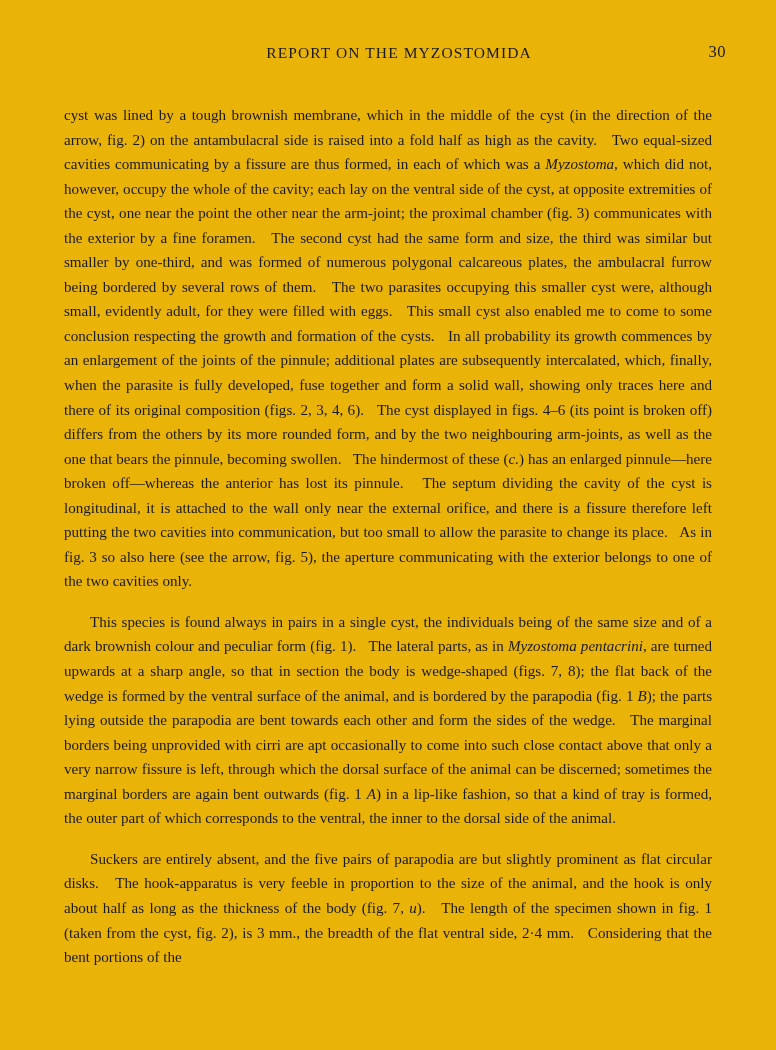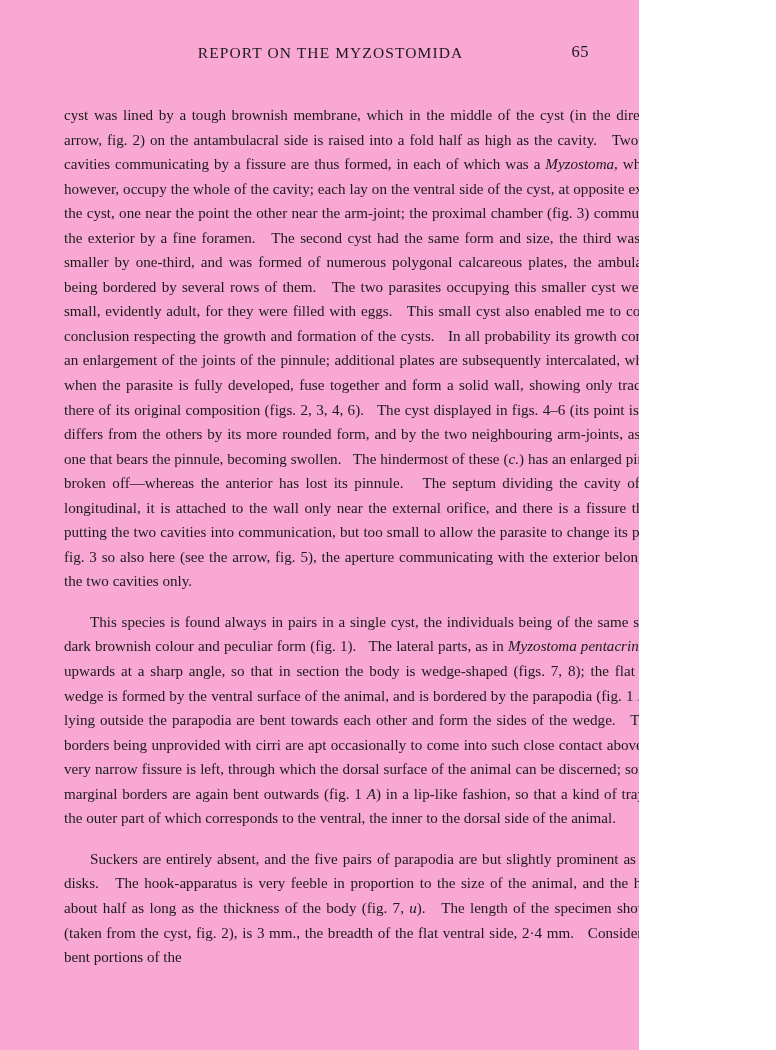--- a/index.html
+++ b/index.html
@@ -2,27 +2,26 @@
 <html><head>
 <meta charset="utf-8">
 <style>
   html, body {
     margin: 0;
     padding: 0;
     background: #ffffff;
   }
   .page {
     position: relative;
-    width: 628px;
+    width: 776px;
     height: 1050px;
-    background: #f9a8d4;
+    background: #eab308;
     font-family: "Liberation Serif", serif;
     color: #1a1a1a;
     overflow: hidden;
-    padding-left: 11px;
   }
   .header {
     position: absolute;
     top: 44px;
     left: 50px;
     right: 50px;
     height: 22px;
   }
   .running-head {
     text-align: center;
@@ -61,21 +60,21 @@
     font-style: italic;
   }
 </style>
 </head>
 <body>
 
 <div class="page">
 
   <div class="header">
     <div class="running-head">Report on the Myzostomida</div>
-    <div class="page-number">65</div>
+    <div class="page-number">30</div>
   </div>
 
   <div class="body-text">
       <p>cyst was lined by a tough brownish membrane, which in the middle of the cyst (in the direction of the arrow, fig. 2) on the antambulacral side is raised into a fold half as high as the cavity.&nbsp;&nbsp; Two equal-sized cavities communicating by a fissure are thus formed, in each of which was a <em>Myzostoma</em>, which did not, however, occupy the whole of the cavity; each lay on the ventral side of the cyst, at opposite extremities of the cyst, one near the point the other near the arm-joint; the proximal chamber (fig. 3) communicates with the exterior by a fine foramen.&nbsp;&nbsp; The second cyst had the same form and size, the third was similar but smaller by one-third, and was formed of numerous polygonal calcareous plates, the ambulacral furrow being bordered by several rows of them.&nbsp;&nbsp; The two parasites occupying this smaller cyst were, although small, evidently adult, for they were filled with eggs.&nbsp;&nbsp; This small cyst also enabled me to come to some conclusion respecting the growth and formation of the cysts.&nbsp;&nbsp; In all probability its growth commences by an enlargement of the joints of the pinnule; additional plates are subsequently intercalated, which, finally, when the parasite is fully developed, fuse together and form a solid wall, showing only traces here and there of its original composition (figs. 2, 3, 4, 6).&nbsp;&nbsp; The cyst displayed in figs. 4–6 (its point is broken off) differs from the others by its more rounded form, and by the two neighbouring arm-joints, as well as the one that bears the pinnule, becoming swollen.&nbsp;&nbsp; The hindermost of these (<em>c.</em>) has an enlarged pinnule—here broken off—whereas the anterior has lost its pinnule.&nbsp;&nbsp; The septum dividing the cavity of the cyst is longitudinal, it is attached to the wall only near the external orifice, and there is a fissure therefore left putting the two cavities into communication, but too small to allow the parasite to change its place.&nbsp;&nbsp; As in fig. 3 so also here (see the arrow, fig. 5), the aperture communicating with the exterior belongs to one of the two cavities only.</p>
       <p class="indented">This species is found always in pairs in a single cyst, the individuals being of the same size and of a dark brownish colour and peculiar form (fig. 1).&nbsp;&nbsp; The lateral parts, as in <em>Myzostoma pentacrini</em>, are turned upwards at a sharp angle, so that in section the body is wedge-shaped (figs. 7, 8); the flat back of the wedge is formed by the ventral surface of the animal, and is bordered by the parapodia (fig. 1 <em>B</em>); the parts lying outside the parapodia are bent towards each other and form the sides of the wedge.&nbsp;&nbsp; The marginal borders being unprovided with cirri are apt occasionally to come into such close contact above that only a very narrow fissure is left, through which the dorsal surface of the animal can be discerned; sometimes the marginal borders are again bent outwards (fig. 1 <em>A</em>) in a lip-like fashion, so that a kind of tray is formed, the outer part of which corresponds to the ventral, the inner to the dorsal side of the animal.</p>
       <p class="indented">Suckers are entirely absent, and the five pairs of parapodia are but slightly prominent as flat circular disks.&nbsp;&nbsp; The hook-apparatus is very feeble in proportion to the size of the animal, and the hook is only about half as long as the thickness of the body (fig. 7, <em>u</em>).&nbsp;&nbsp; The length of the specimen shown in fig. 1 (taken from the cyst, fig. 2), is 3 mm., the breadth of the flat ventral side, 2·4 mm.&nbsp;&nbsp; Considering that the bent portions of the</p>
     </div>
 
 </div>
 

